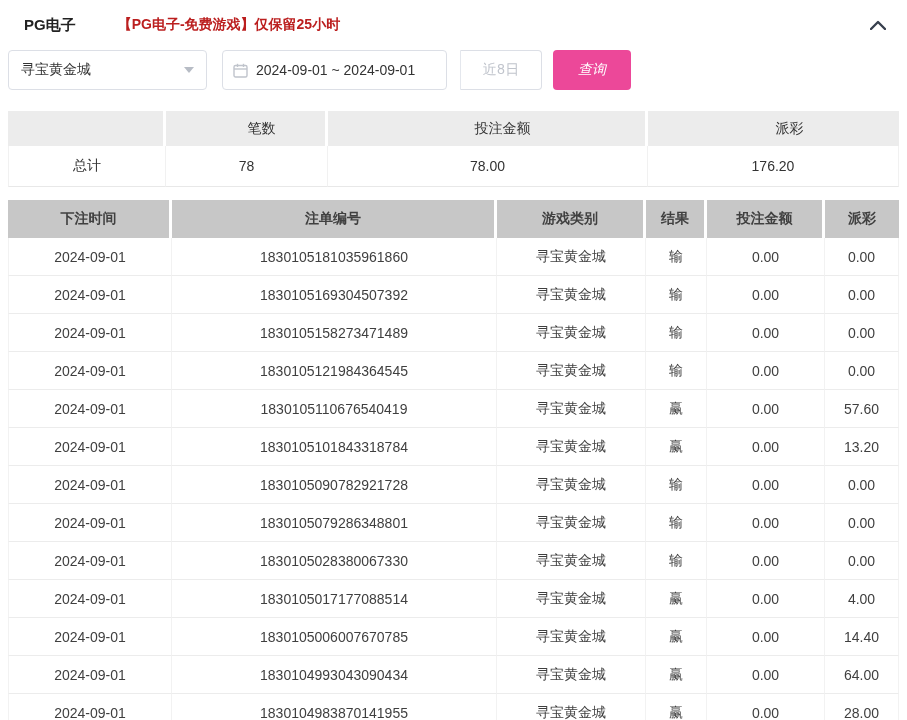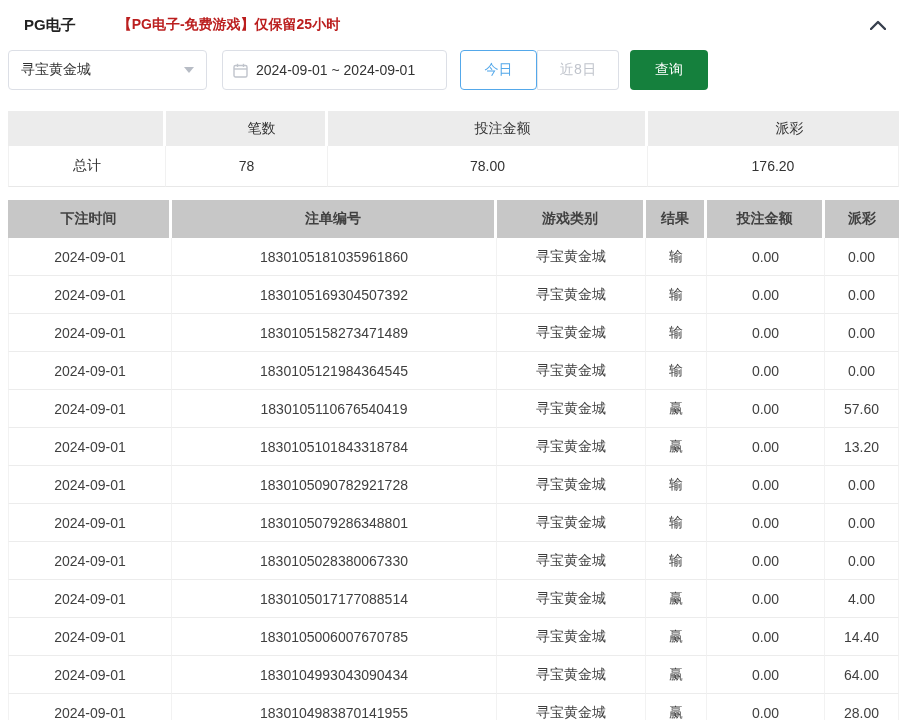--- a/index.html
+++ b/index.html
@@ -28,23 +28,23 @@
   .date-box .cal { margin-right: 8px; display: flex; }
   .btn-group { margin-left: 13px; display: flex; }
   .qbtn { height: 40px; background: #fff; font-size: 14px; cursor: pointer;
           font-family: inherit; }
   .qbtn.active { width: 77px; border: 1px solid #54a8ea; color: #54a8ea;
                  border-radius: 4px; position: relative; z-index: 2; }
   .qbtn.mid { width: 78px; border: 1px solid #dcdfe6; border-left: none;
               color: #c0c4cc; margin-left: -1px; }
   .qbtn.last { width: 82px; border: 1px solid #dcdfe6; border-left: 1px solid #e4e7ed;
                color: #c0c4cc; border-radius: 0 4px 4px 0; font-family: Liberation Mono, monospace; }
-  .search-btn { margin-left: 11px; width: 78px; height: 40px; background: #15803d;
+  .search-btn { margin-left: 11px; width: 78px; height: 40px; background: #ec4899;
                 border: none; border-radius: 4px; color: #fff; font-size: 14px;
-                cursor: pointer; font-family: inherit; }
+                cursor: pointer; font-family: inherit; font-style: italic; }
 
   
   table { border-collapse: separate; border-spacing: 0; table-layout: fixed;
           width: 891px; text-align: center; }
   th, td { overflow: hidden; white-space: nowrap; }
 
   .summary-table { margin-top: 21px; }
   .summary-table th { background: #ececec; height: 35px; font-weight: 400;
                       font-size: 14px; color: #333; padding-left: 32px; }
   .summary-table th:not(:last-child) { border-right: 3px solid #fff; }
@@ -93,21 +93,20 @@
             <rect x="1" y="2.5" width="13" height="11.5" rx="1.5" fill="none" stroke="#c0c4cc" stroke-width="1.4"></rect>
             <line x1="1" y1="6" x2="14" y2="6" stroke="#c0c4cc" stroke-width="1.4"></line>
             <line x1="4.5" y1="0.8" x2="4.5" y2="4" stroke="#c0c4cc" stroke-width="1.4"></line>
             <line x1="10.5" y1="0.8" x2="10.5" y2="4" stroke="#c0c4cc" stroke-width="1.4"></line>
           </svg>
       </span>
       <span>2024-09-01 ~ 2024-09-01</span>
     </div>
 
     <div class="btn-group">
-      <button class="qbtn active">今日</button>
       <button class="qbtn last">近8日</button>
     </div>
 
     <button class="search-btn">查询</button>
   </div>
 
   <table class="summary-table">
     <colgroup>
         <col style="width:158px">
         <col style="width:162px">

